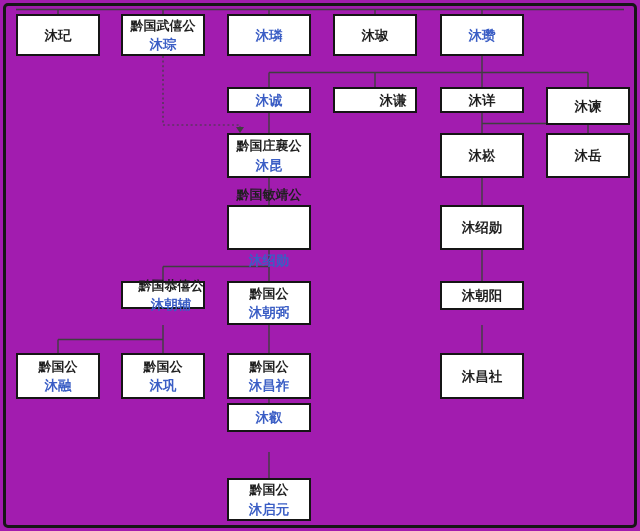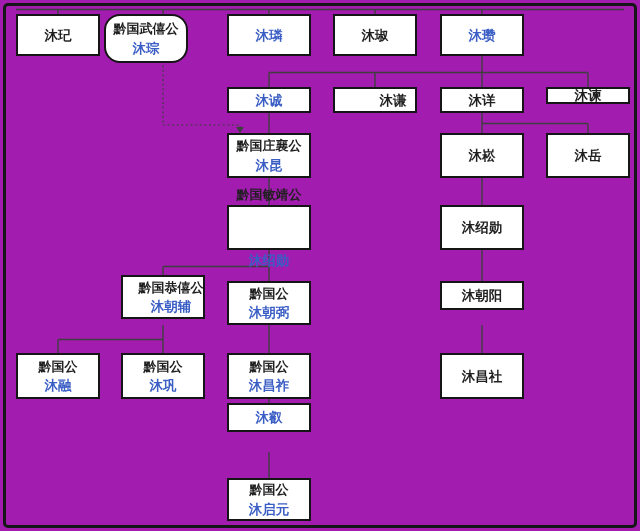--- a/index.html
+++ b/index.html
@@ -59,21 +59,21 @@
       <path d="M482 325 V353" class="solid"></path>
       <path d="M269 399 V425" class="solid"></path>
       <path d="M269 452 V478" class="solid"></path>
       <path d="M163 56 V125 H240 V129" class="dotted"></path>
       <polygon points="236,127 244,127 240,133"></polygon>
     </svg>
   <div id="tree">
       <div class="node" style="left: 16px; top: 14px; width: 84px; height: 42px;">
         <div class="node-name">沐玘</div>
       </div>
-      <div class="node" style="left: 104px; top: 14px; width: 84px; height: 49px; border-radius: 16px;">
+      <div class="node" style="left: 121px; top: 14px; width: 84px; height: 42px;">
         <div class="node-title">黔国武僖公</div>
         <div class="node-name blue">沐琮</div>
       </div>
       <div class="node" style="left: 227px; top: 14px; width: 84px; height: 42px; text-align: right;">
         <div class="node-name blue">沐璘</div>
       </div>
       <div class="node" style="left: 333px; top: 14px; width: 84px; height: 42px;">
         <div class="node-name">沐琡</div>
       </div>
       <div class="node" style="left: 440px; top: 14px; width: 84px; height: 42px;">
@@ -81,41 +81,41 @@
       </div>
       <div class="node" style="left: 227px; top: 87px; width: 84px; height: 26px;">
         <div class="node-name blue">沐诚</div>
       </div>
       <div class="node" style="left: 333px; top: 87px; width: 84px; height: 26px; padding-left: 36px;">
         <div class="node-name">沐谦</div>
       </div>
       <div class="node" style="left: 440px; top: 87px; width: 84px; height: 26px;">
         <div class="node-name">沐详</div>
       </div>
-      <div class="node" style="left: 546px; top: 87px; width: 84px; height: 17px;">
+      <div class="node" style="left: 546px; top: 87px; width: 84px; height: 38px;">
         <div class="node-name">沐谏</div>
       </div>
       <div class="node" style="left: 227px; top: 133px; width: 84px; height: 45px;">
         <div class="node-title">黔国庄襄公</div>
         <div class="node-name blue">沐昆</div>
       </div>
       <div class="node" style="left: 440px; top: 133px; width: 84px; height: 45px;">
         <div class="node-name">沐崧</div>
       </div>
       <div class="node" style="left: 546px; top: 133px; width: 84px; height: 45px;">
         <div class="node-name">沐岳</div>
       </div>
       <div class="node" style="left: 227px; top: 205px; width: 84px; height: 45px; gap: 48px;">
         <div class="node-title">黔国敏靖公</div>
         <div class="node-name blue">沐绍勋</div>
       </div>
       <div class="node" style="left: 440px; top: 205px; width: 84px; height: 45px;">
         <div class="node-name">沐绍勋</div>
       </div>
-      <div class="node" style="left: 121px; top: 275px; width: 84px; height: 44px; padding-left: 16px;">
+      <div class="node" style="left: 121px; top: 281px; width: 84px; height: 28px; padding-left: 16px;">
         <div class="node-title">黔国恭僖公</div>
         <div class="node-name blue">沐朝辅</div>
       </div>
       <div class="node" style="left: 227px; top: 281px; width: 84px; height: 44px;">
         <div class="node-title">黔国公</div>
         <div class="node-name blue">沐朝弼</div>
       </div>
       <div class="node" style="left: 440px; top: 281px; width: 84px; height: 29px;">
         <div class="node-name">沐朝阳</div>
       </div>

